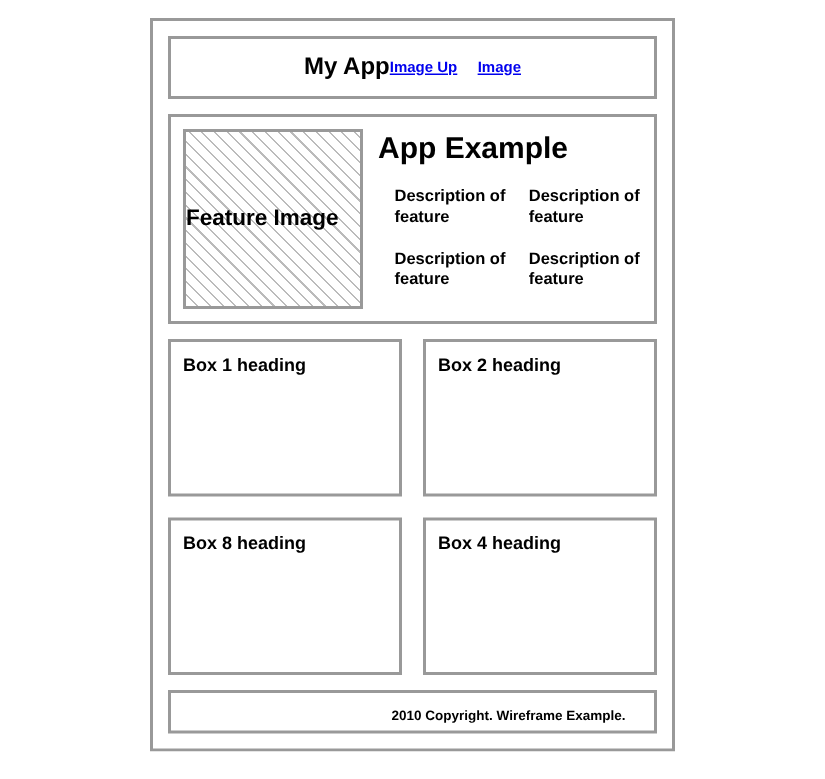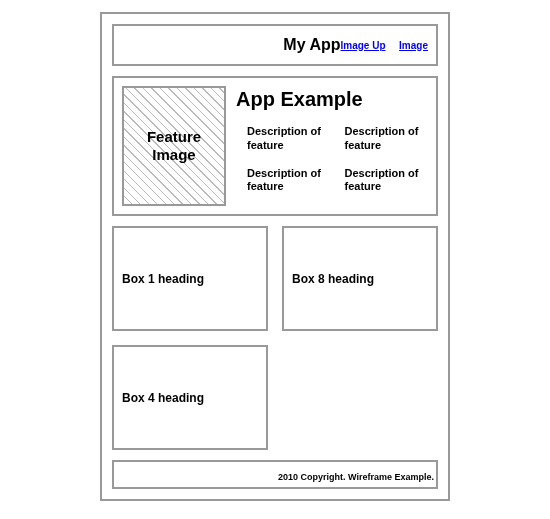--- a/index.html
+++ b/index.html
@@ -18,21 +18,21 @@
       border: 2px solid #999;
       margin: 12px auto 0;
       width: 350px;
       padding: 10px;
     }
     .header {
       border: 2px solid #999;
       padding: 10px 8px;
       display: flex;
       align-items: center;
-      justify-content: flex-end;
+      justify-content: center;
     }
     .app-title {
       font-size: 16px;
       font-weight: bold;
     }
     .auth-links {
       font-size: 10px;
       font-weight: bold;
     }
     .auth-links a {
@@ -48,21 +48,21 @@
     .featured {
       border: 2px solid #999;
       margin-top: 10px;
       padding: 8px;
     }
     .featured-inner {
       display: flex;
       gap: 10px;
     }
     .feature-image {
-      width: 104px;
+      width: 120px;
       height: 120px;
       border: 2px solid #999;
       position: relative;
       background-image: repeating-linear-gradient(
         45deg,
         #fff,
         #fff 5px,
         #bbb 5px,
         #bbb 6px
       );
@@ -105,26 +105,25 @@
       gap: 14px;
     }
     .content-box {
       border: 2px solid #999;
       height: 105px;
       padding: 8px;
     }
     .box-heading {
       font-size: 12px;
       font-weight: bold;
-      margin-top: 36px;
     }
     .footer {
       border: 2px solid #999;
       margin-top: 10px;
-      padding: 6px 2px 4px;
+      padding: 6px 19px 4px;
       text-align: right;
     }
     .footer-text {
       font-size: 9px;
       font-weight: bold;
     }
   </style>
 </head>
 <body>
 
@@ -152,20 +151,23 @@
         </div>
       </div>
     </div>
   </div>
 
   <div class="boxes">
     <div class="content-box">
       <div class="box-heading">Box 1 heading</div>
     </div>
     <div class="content-box">
+      <div class="box-heading">Box 2 heading</div>
+    </div>
+    <div class="content-box">
       <div class="box-heading">Box 8 heading</div>
     </div>
     <div class="content-box">
       <div class="box-heading">Box 4 heading</div>
     </div>
   </div>
 
   <div class="footer">
     <span class="footer-text">2010 Copyright. Wireframe Example.</span>
   </div>

